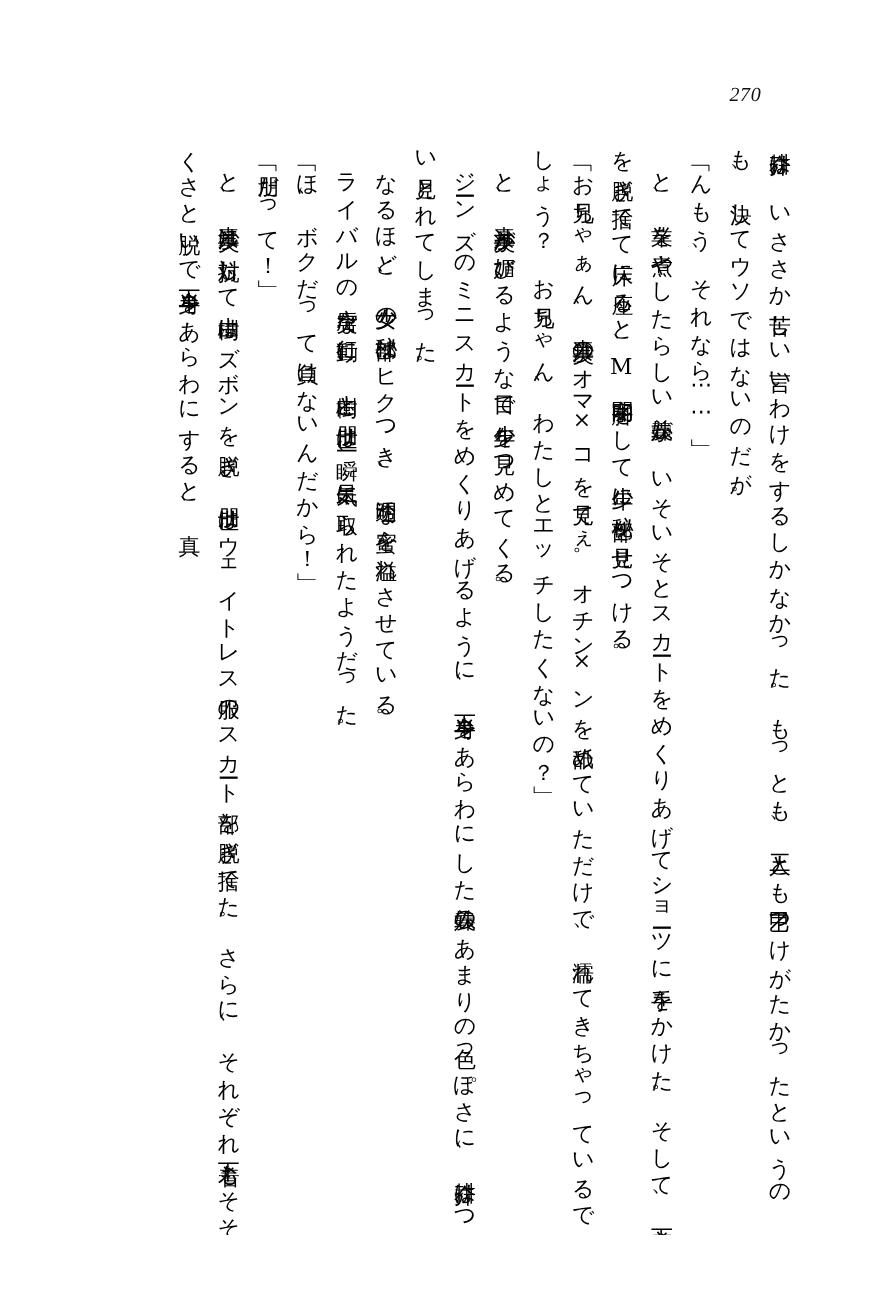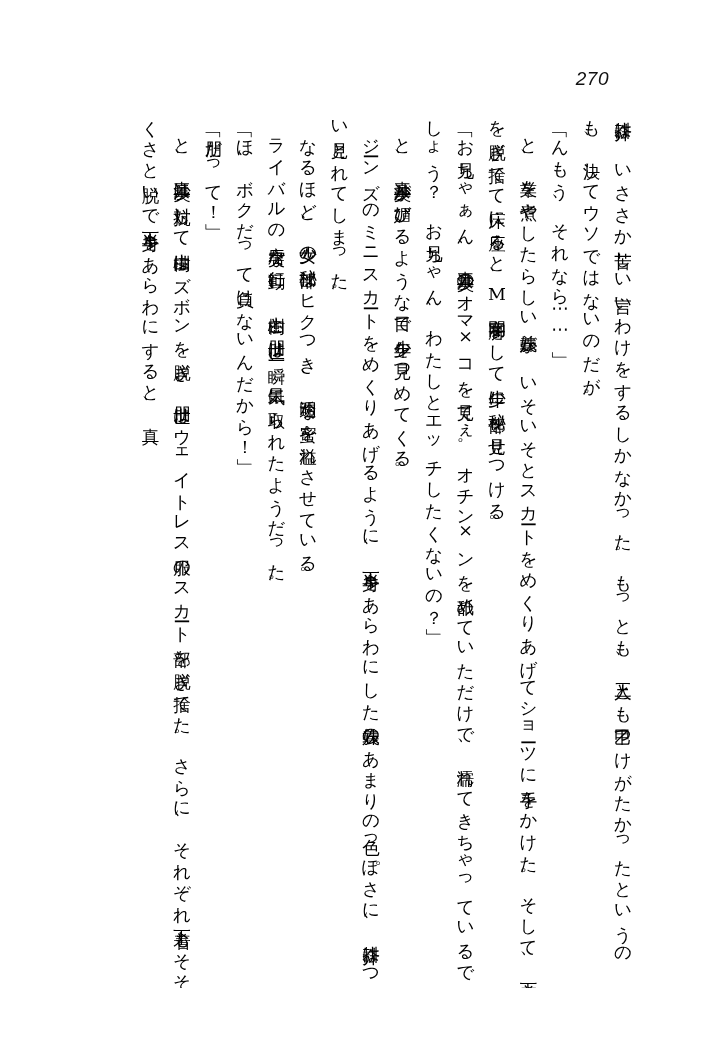--- a/index.html
+++ b/index.html
@@ -18,22 +18,22 @@
     position: relative;
     width: 711px;
     height: 1050px;
     background: #ffffff;
   }
   
   #page-number {
     position: absolute;
     top: 68px;
     right: 102px;
-    font-size: 19px;
-    font-family: Liberation Sans, sans-serif;
+    font-size: 16px;
+    font-family: Liberation Serif, serif;
     font-style: italic;
     letter-spacing: 0.5px;
     color: #111111;
   }
   
   #body-text {
     position: absolute;
     top: 108px;
     left: 58px;
     width: 580px;

